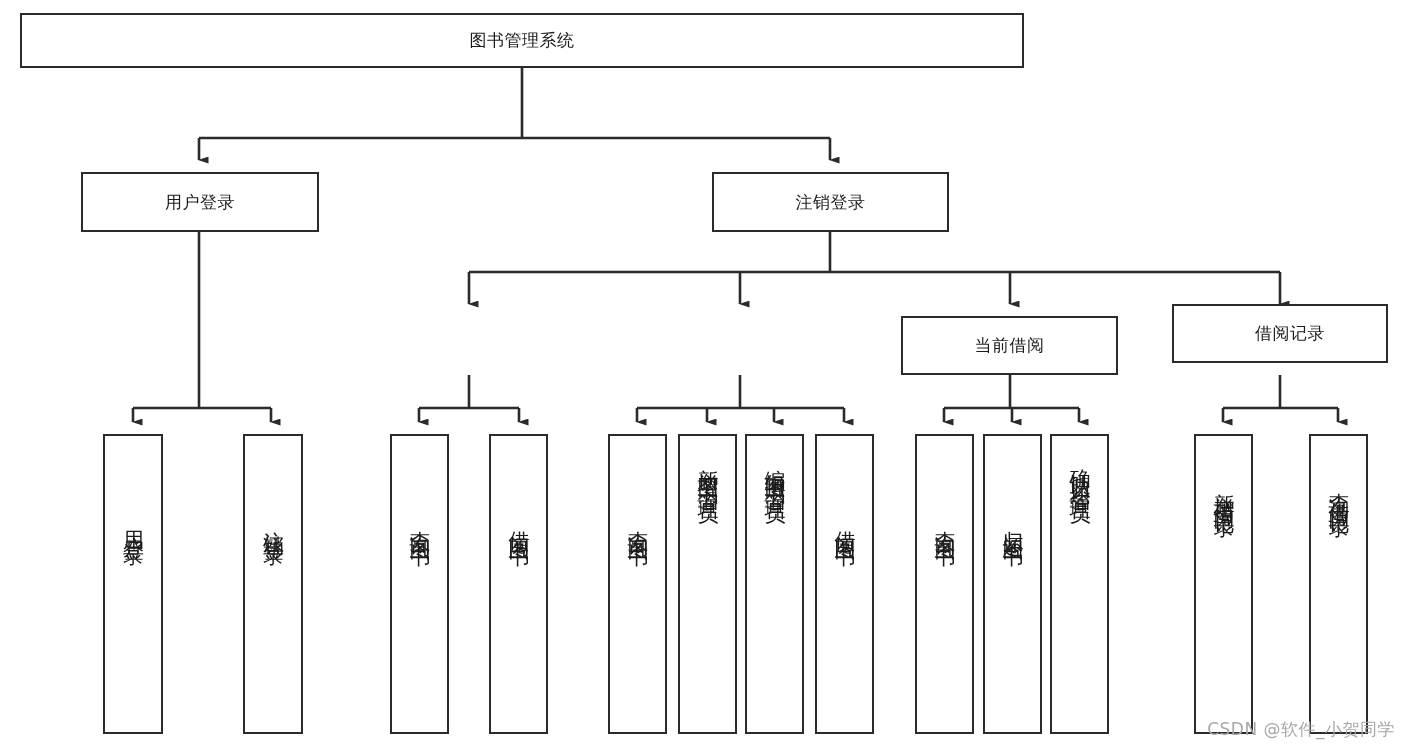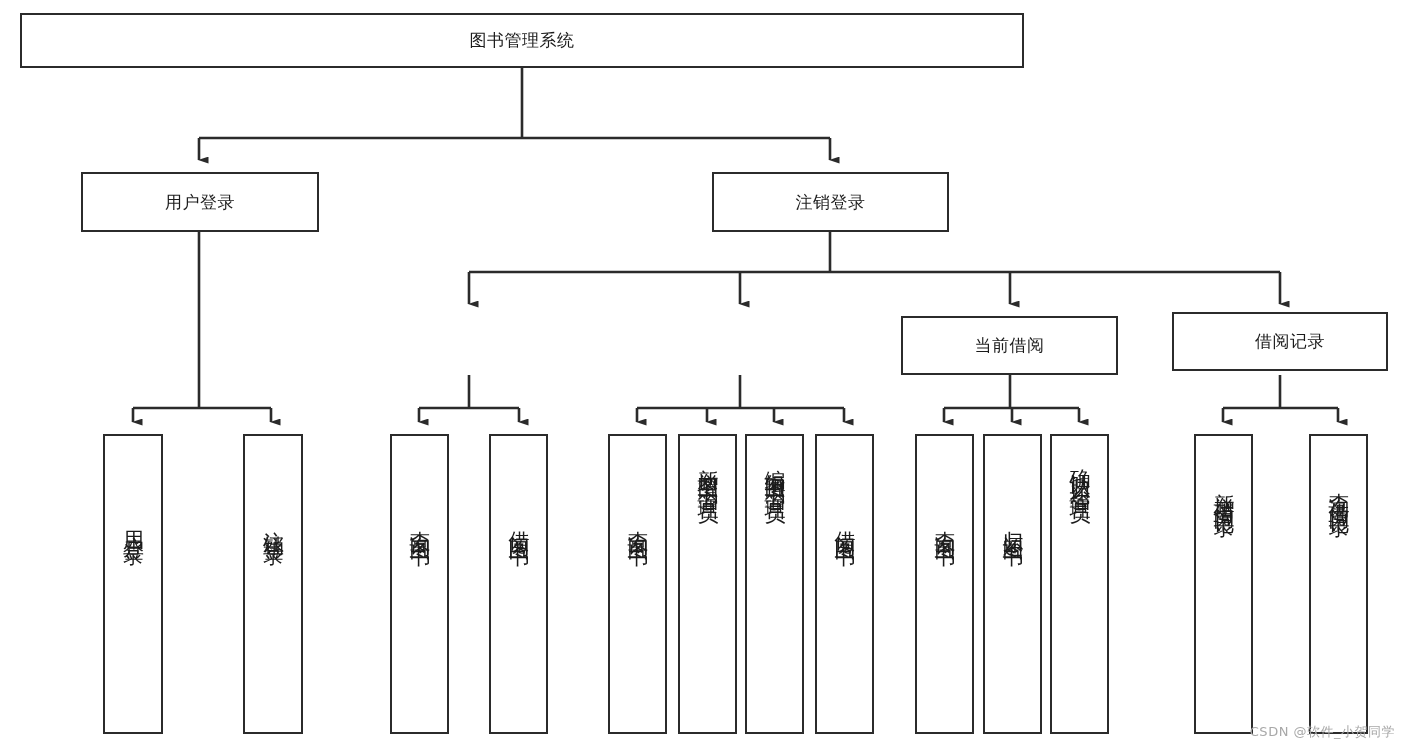--- a/index.html
+++ b/index.html
@@ -63,21 +63,21 @@
   .node-box.vertical.tall .node-label {
     margin-top: 24px;
   }
   .node-box.vertical.top .node-label {
     margin-top: 0px;
   }
   .watermark {
     position: absolute;
     right: 10px;
     bottom: 6px;
-    font-size: 13px;
+    font-size: 17px;
     color: #a8a8a8;
     white-space: nowrap;
     letter-spacing: 0.5px;
   }
 </style>
 </head>
 <body>
 
 <div id="diagram-root">
 
@@ -150,21 +150,21 @@
   <div class="node-box" style="left:81px; top:172px; width:238px; height:60px;">
     <span class="node-label">用户登录</span>
   </div>
   <div class="node-box" style="left:712px; top:172px; width:237px; height:60px;">
     <span class="node-label">注销登录</span>
   </div>
 
   <div class="node-box" style="left:901px; top:316px; width:217px; height:59px;">
     <span class="node-label">当前借阅</span>
   </div>
-  <div class="node-box" style="left:1172px; top:312px; width:216px; height:59px;padding-left:20px;">
+  <div class="node-box" style="left:1172px; top:304px; width:216px; height:59px;padding-left:20px;">
     <span class="node-label">借阅记录</span>
   </div>
 
   <div class="node-box vertical mid" style="left:103px; top:434px; width:60px; height:300px;">
     <span class="node-label">用户登录</span>
   </div>
   <div class="node-box vertical mid" style="left:243px; top:434px; width:60px; height:300px;">
     <span class="node-label">注销登录</span>
   </div>
 

